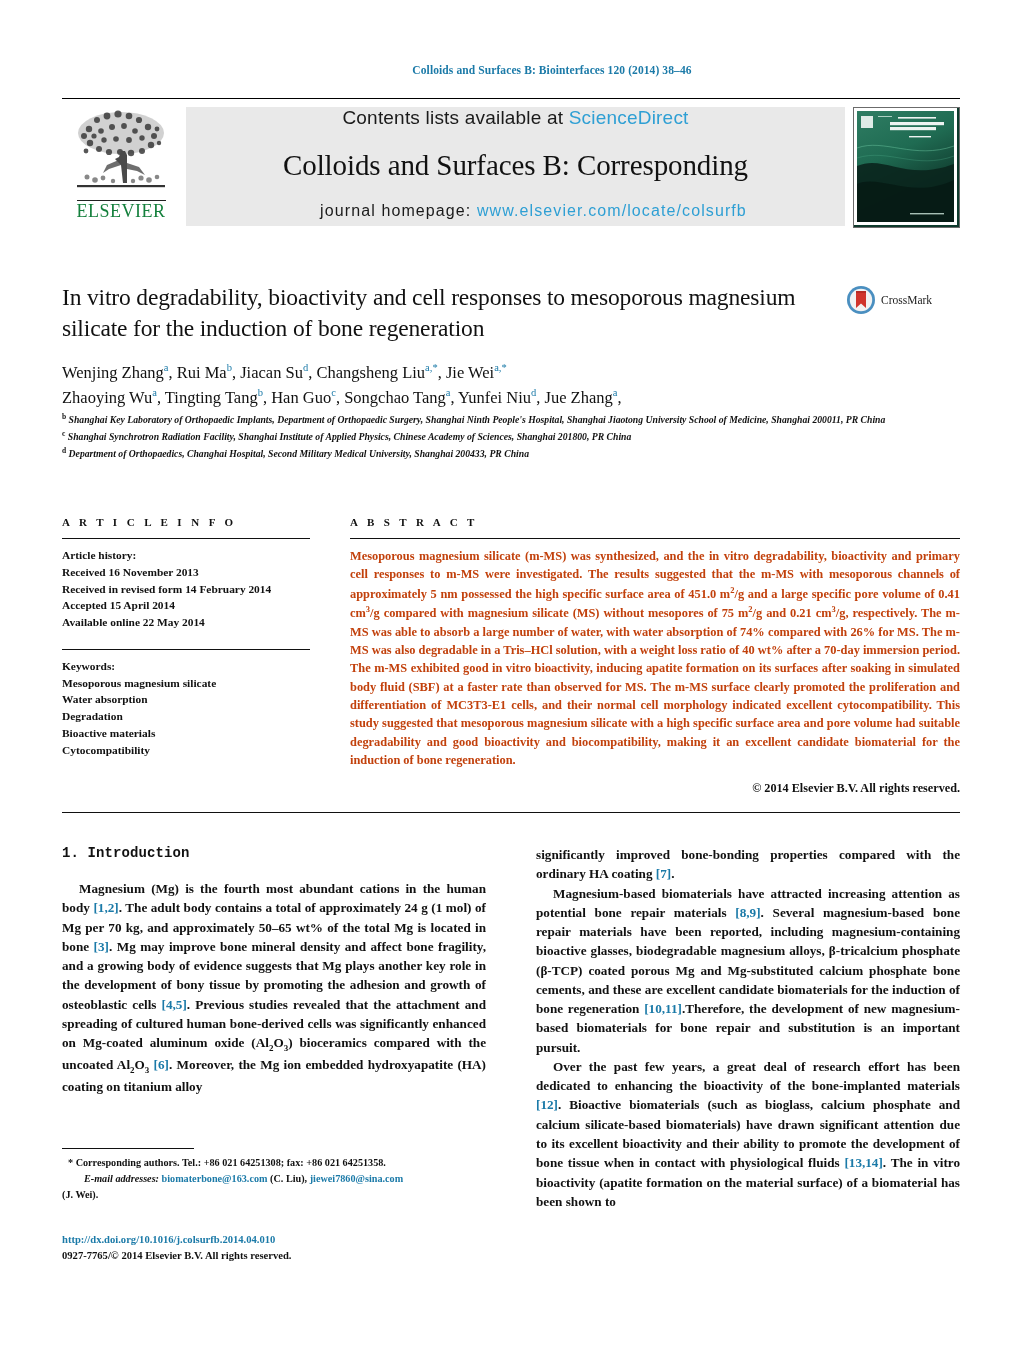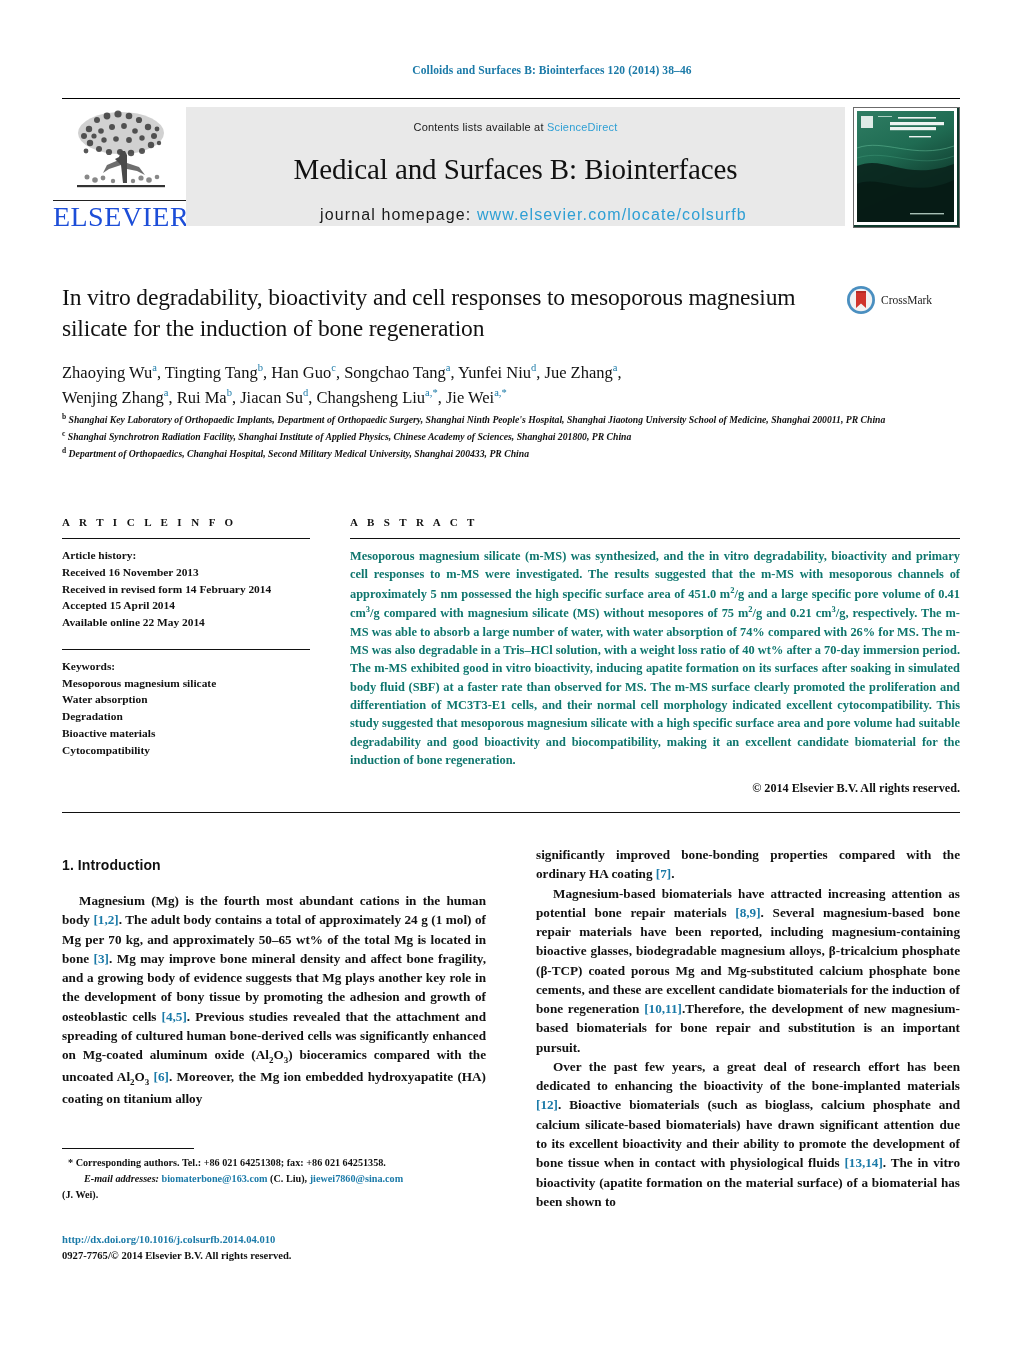--- a/index.html
+++ b/index.html
@@ -52,44 +52,43 @@
     width: 118px;
     flex: 0 0 118px;
     display: flex;
     flex-direction: column;
     align-items: center;
     justify-content: flex-start;
   }
   .tree-svg { display:block; }
   .elsevier-word {
     font-family: "Liberation Serif", serif;
-    font-size: 28px;
+    font-size: 18px;
     letter-spacing: 0.5px;
-    color: #1d4ed8;
+    color: #15803d;
     margin-top: 1px;
     border-top: 1.5px solid #222;
     padding-top: 1px;
     line-height: 1.05;
   }
 
   .journal-band {
     flex: 1 1 auto;
     background: #e9e9e9;
     margin-left: 6px;
     margin-right: 8px;
     height: 119px;
     position: relative;
     display: flex;
     flex-direction: column;
     align-items: center;
   }
   .contents-line {
-    margin-top: 14px;
     font-family: "Liberation Sans", sans-serif;
-    font-size: 11px;
+    font-size: 19px;
     color: #1a1a1a;
     letter-spacing: 0.2px;
   }
   .contents-line .sd { color: #2e9fd4; }
   .journal-title {
     margin-top: 20px;
     font-family: "Liberation Serif", serif;
     font-size: 29px;
     color: #111;
     letter-spacing: -0.1px;
@@ -203,21 +202,21 @@
     font-weight: bold;
   }
   .keywords-block { margin-top: 0; }
 
   .abstract-body {
     font-family: "Liberation Serif", serif;
     font-size: 12.4px;
     line-height: 1.48;
     text-align: justify;
     font-weight: bold;
-    color: #0f766e;
+    color: #c2410c;
   }
   .abstract-body sup, .abstract-body sub { font-size: 8.5px; font-weight: bold; }
   .copyright {
     text-align: right;
     margin-top: 11px;
     font-family: "Liberation Serif", serif;
     font-size: 12.2px;
     font-weight: bold;
     color: #111;
   }
@@ -236,24 +235,24 @@
     position: absolute;
     left: 62px;
     top: 845px;
     width: 898px;
     display: flex;
   }
   .bcol { width: 424px; flex: 0 0 424px; }
   .bgap { width: 50px; flex: 0 0 50px; }
 
   h2.section-title {
-    font-family: Liberation Sans, sans-serif;
+    font-family: Liberation Mono, monospace;
     font-size: 14px;
     font-weight: bold;
-    margin: 12px 0 18px 0;
+    margin: 0 0 18px 0;
     letter-spacing: 0.1px;
     color: #111;
   }
   p.body-p {
     font-family: "Liberation Serif", serif;
     font-size: 13.2px;
     line-height: 1.46;
     text-align: justify;
     margin: 0;
     text-indent: 17px;
@@ -359,21 +358,21 @@
           <rect x="8" y="78" width="88" height="2.2" fill="#333"></rect>
         </g>
       </svg>
       <div class="elsevier-word">ELSEVIER</div>
     </div>
 
     <div class="journal-band">
       <div class="contents-line">
         <span>Contents lists available at </span><span class="sd">ScienceDirect</span>
       </div>
-      <div class="journal-title">Medical and Surfaces B: Biointerfaces</div>
+      <div class="journal-title">Colloids and Surfaces B: Corresponding</div>
       <div class="homepage-line">
         <span>journal homepage: </span><span class="url">www.elsevier.com/locate/colsurfb</span>
       </div>
     </div>
 
     <div class="cover-thumb">
       <svg width="103" height="117" viewBox="0 0 103 117">
         <defs>
           <linearGradient id="cg" x1="0" y1="0" x2="0.4" y2="1">
             <stop offset="0%" stop-color="#2f7d63"></stop>
@@ -398,22 +397,22 @@
           <rect x="24" y="8" width="14" height="1"></rect>
           <rect x="56" y="105" width="34" height="1.4"></rect>
         </g>
       </svg>
     </div>
   </div>
 
   <div class="title-block">
     <h1 class="article-title">In vitro degradability, bioactivity and cell responses to mesoporous magnesium silicate for the induction of bone regeneration</h1>
     <div class="authors">
+      <div>Wenjing Zhang<sup>a</sup>, Rui Ma<sup>b</sup>, Jiacan Su<sup>d</sup>, Changsheng Liu<sup>a,<span class="star">*</span></sup>, Jie Wei<sup>a,<span class="star">*</span></sup></div>
       <div>Zhaoying Wu<sup>a</sup>, Tingting Tang<sup>b</sup>, Han Guo<sup>c</sup>, Songchao Tang<sup>a</sup>, Yunfei Niu<sup>d</sup>, Jue Zhang<sup>a</sup>,</div>
-      <div>Wenjing Zhang<sup>a</sup>, Rui Ma<sup>b</sup>, Jiacan Su<sup>d</sup>, Changsheng Liu<sup>a,<span class="star">*</span></sup>, Jie Wei<sup>a,<span class="star">*</span></sup></div>
     </div>
   </div>
 
   <div class="crossmark">
     <svg width="30" height="30" viewBox="0 0 30 30">
       <circle cx="15" cy="15" r="14" fill="#4a8fc0"></circle>
       <circle cx="15" cy="15" r="11.2" fill="#f2f2f2"></circle>
       <path d="M10 6 L20 6 L20 23 L15 18.5 L10 23 Z" fill="#d0342c"></path>
       <path d="M10 6 L20 6 L20 8 L10 8 Z" fill="#b52b25"></path>
     </svg>

